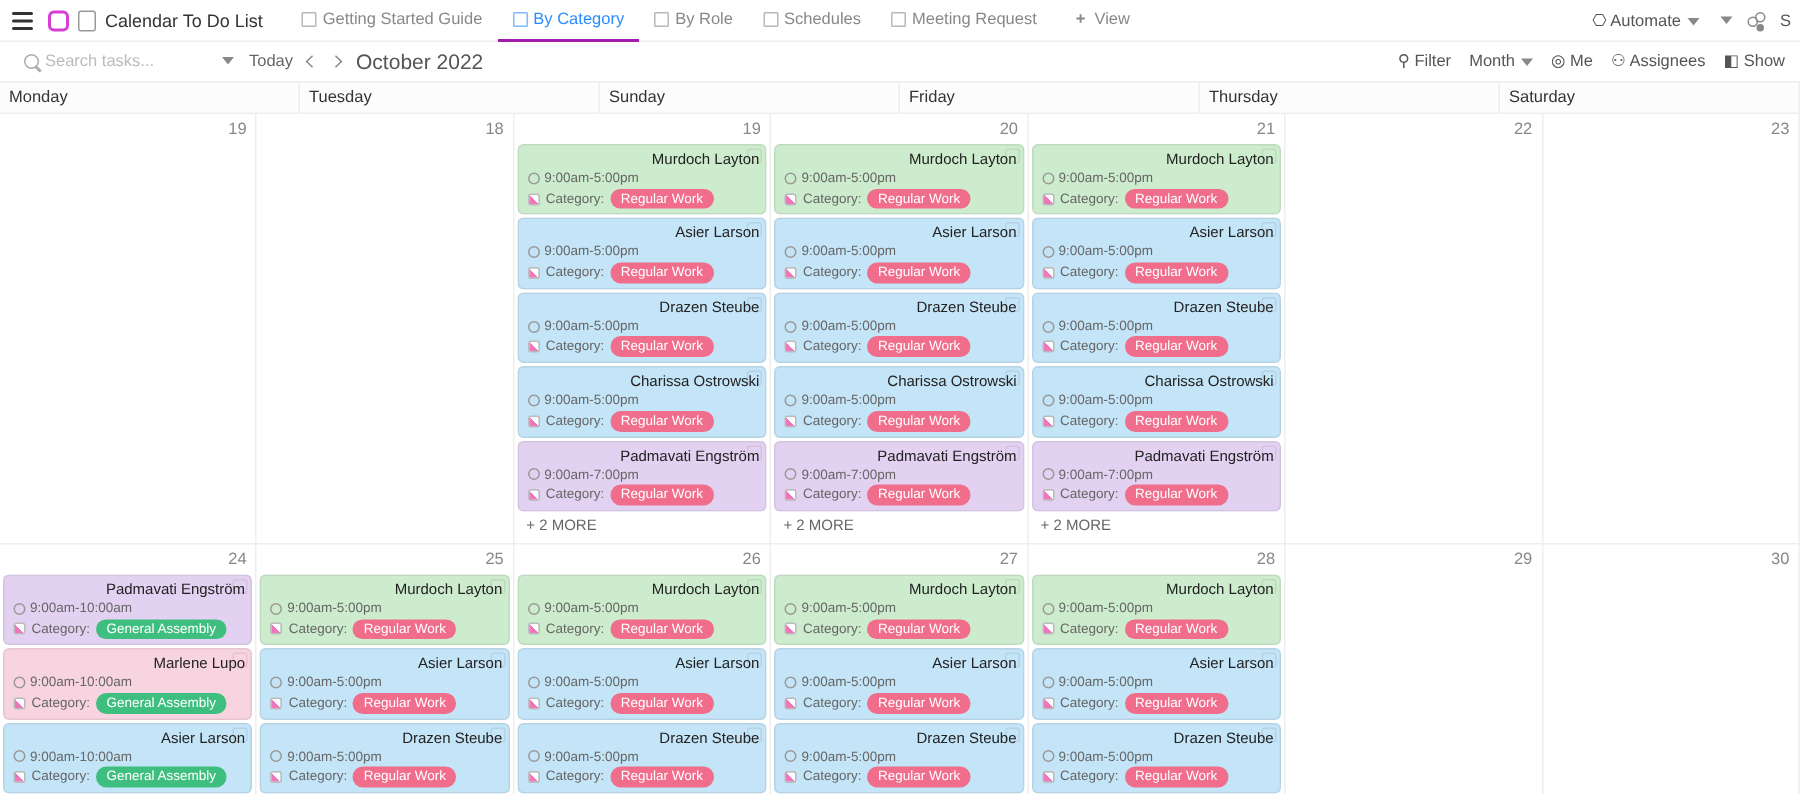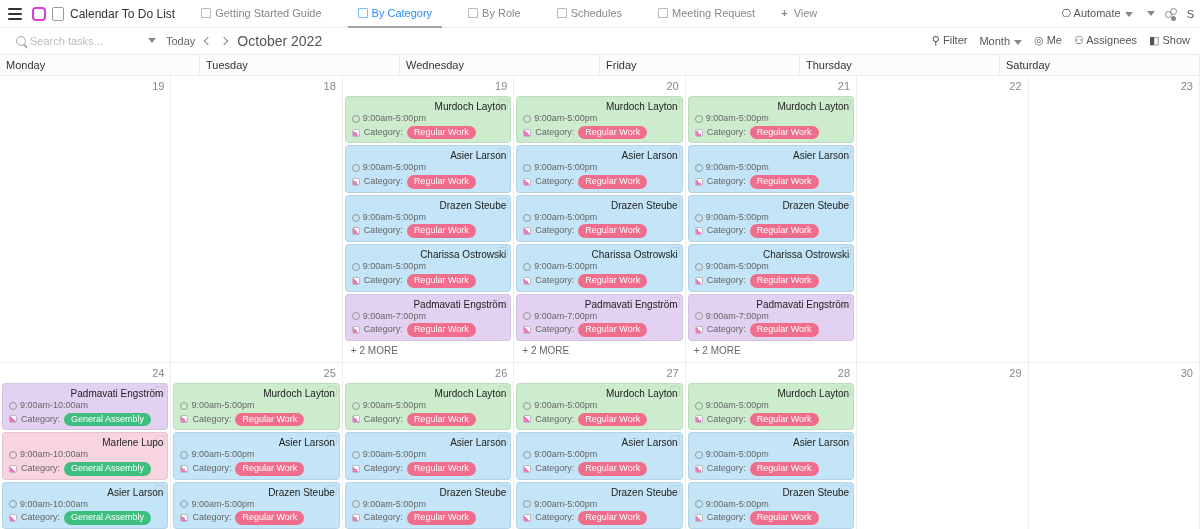--- a/index.html
+++ b/index.html
@@ -3,23 +3,23 @@
 <meta charset="utf-8">
 <style>
   * { box-sizing: border-box; margin: 0; padding: 0; }
   body { font-family: -apple-system, BlinkMacSystemFont, "Segoe UI", sans-serif; font-size: 11px; color: #333; background: #fff; width: 1200px; overflow: hidden; }
   .topbar { display: flex; align-items: center; height: 28px; border-bottom: 1px solid #eee; padding: 0 6px; gap: 6px; }
   .hamburger { width: 20px; height: 20px; display:flex; flex-direction:column; justify-content:center; gap:3px; cursor:pointer; padding:0 2px;}
   .hamburger span { height:2px; background:#333; width:14px; border-radius:1px;}
   .logo { width:14px; height:14px; border:2px solid #d63ed6; border-radius:4px; }
   .doc-icon { width:12px; height:14px; border:1px solid #999; border-radius:2px; position:relative; }
   .title { font-size:12px; font-weight:500; }
-  .tabs { display:flex; align-items:center; gap:16px; margin-left:10px; }
+  .tabs { display:flex; align-items:center; gap:0; margin-left:10px; }
   .tab { display:flex; align-items:center; gap:4px; padding:0 10px; height:28px; color:#888; cursor:pointer; border-bottom:2px solid transparent; font-size:11px;}
-  .tab.active { color:#2a8cff; border-bottom:2px solid #a3a3a3; }
+  .tab.active { color:#2a8cff; border-bottom:2px solid #a21caf; }
   .tab-icon { width:10px; height:10px; border:1px solid currentColor; border-radius:1px; opacity:.6;}
   .spacer { flex:1; }
   .right-tools { display:flex; align-items:center; gap:10px; color:#555; font-size:11px;}
   .chevron-down { width:0;height:0;border-left:4px solid transparent;border-right:4px solid transparent;border-top:5px solid #888; display:inline-block; margin-left:4px;}
   .chevron { display:inline-block; width:6px; height:6px; border:solid #888; border-width:0 1.5px 1.5px 0; padding:2px; }
   .chevron.left{ transform:rotate(135deg);} .chevron.right{transform:rotate(-45deg);}
   .subbar { display:flex; align-items:center; height:26px; padding:0 10px 0 16px; gap:10px; border-bottom:1px solid transparent; }
   .search { display:flex; align-items:center; gap:4px; color:#aaa; width:140px;}
   .search-icon { width:10px; height:10px; border:1.5px solid #aaa; border-radius:50%; position:relative;}
   .search-icon::after { content:''; position:absolute; width:5px; height:1.5px; background:#aaa; bottom:-2px; right:-3px; transform:rotate(45deg);}
@@ -118,21 +118,21 @@
     <div>◎ <span>Me</span></div>
     <div>⚇ <span>Assignees</span></div>
     <div>◧ <span>Show</span></div>
   </div>
 </div>
 
 <div class="calendar">
   <div class="hdr-row" id="hdr-row">
       <div class="hdr-cell">Monday</div>
       <div class="hdr-cell">Tuesday</div>
-      <div class="hdr-cell">Wednesday</div>
+      <div class="hdr-cell">Sunday</div>
       <div class="hdr-cell">Friday</div>
       <div class="hdr-cell">Thursday</div>
       <div class="hdr-cell">Saturday</div>
     </div>
   <div id="cal-body">
       <div class="body-row">
         <div class="day-cell">
           <div class="day-num">19</div>
           <div class="events"></div>
         </div>

